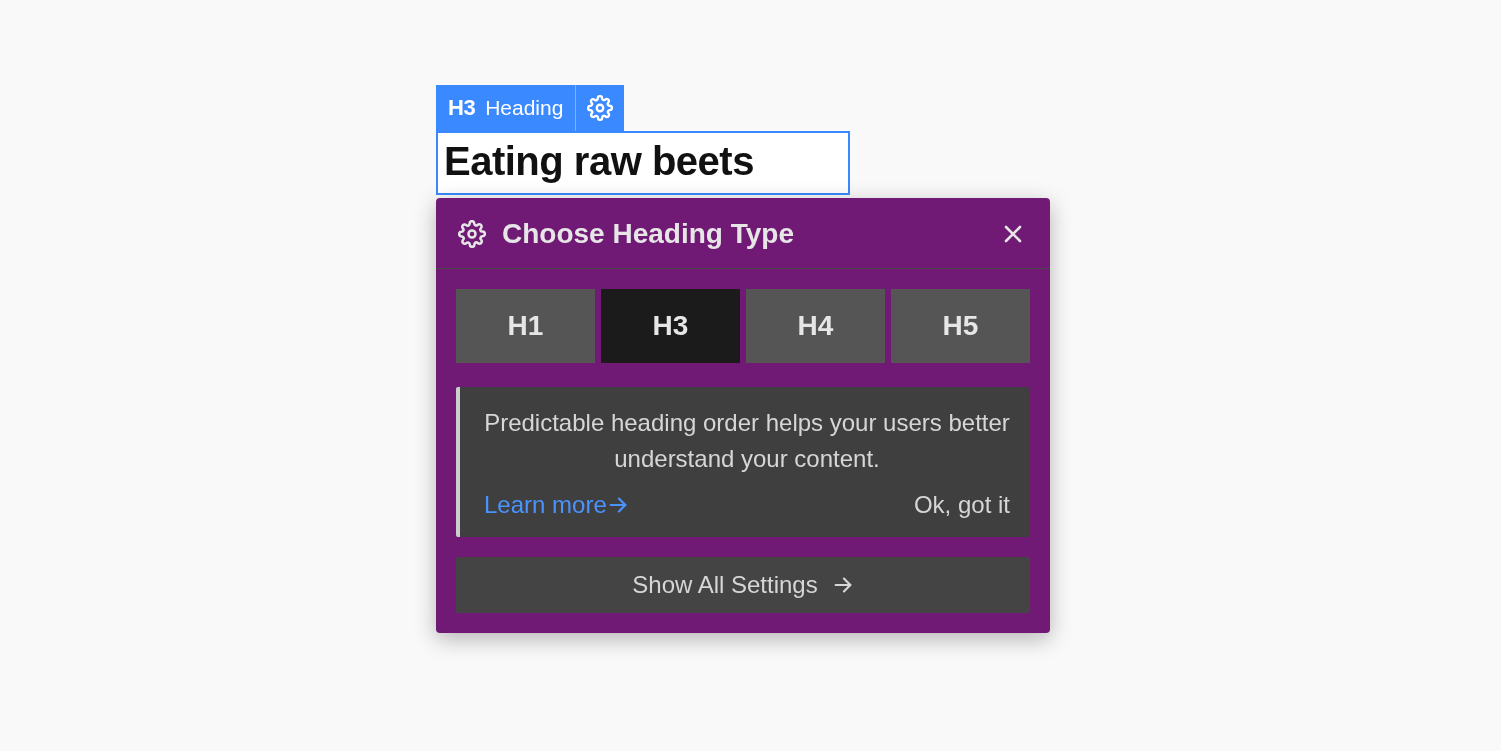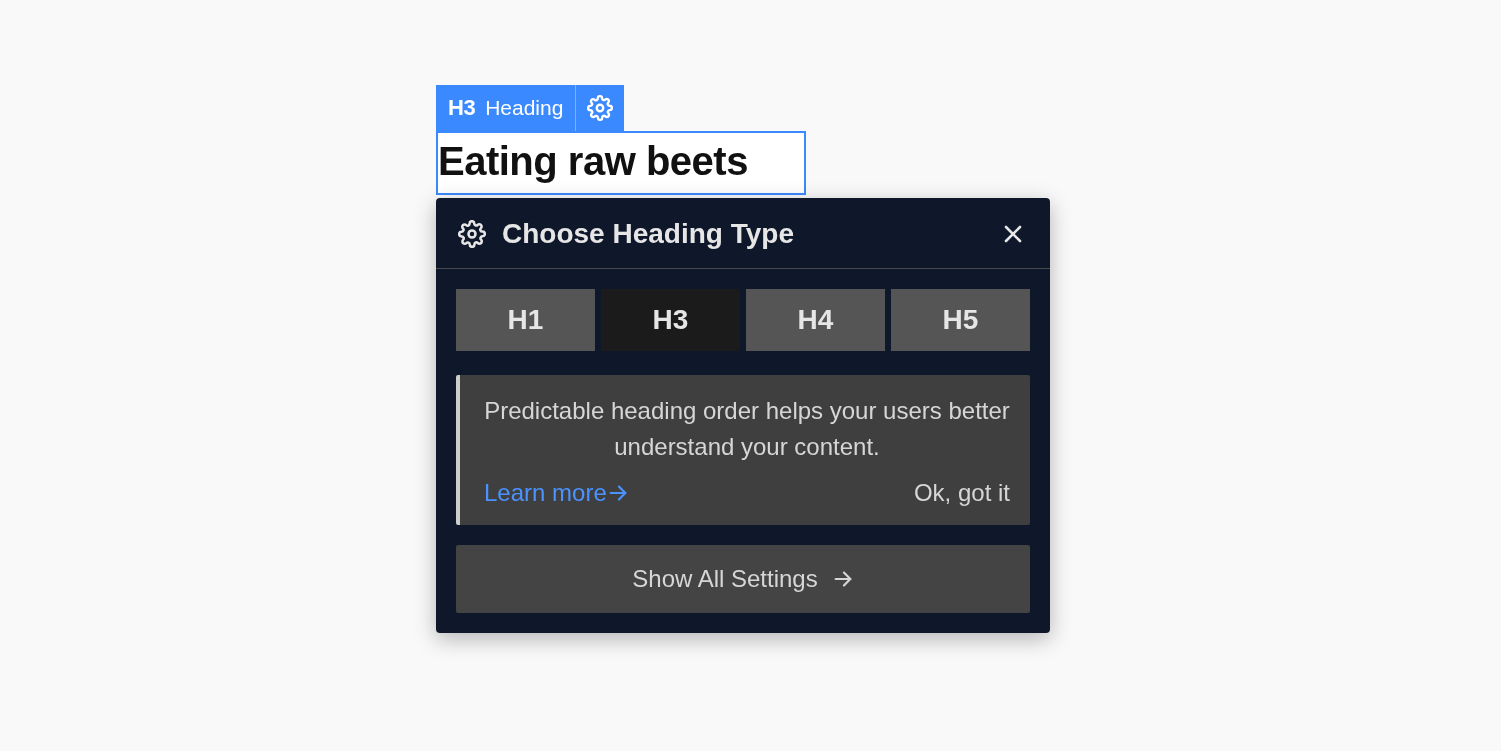--- a/index.html
+++ b/index.html
@@ -42,36 +42,36 @@
   .block-tag-gear {
     display: flex;
     align-items: center;
     justify-content: center;
     width: 48px;
     cursor: pointer;
   }
   .heading-box {
     border: 2px solid #3a89ff;
     background: #ffffff;
-    padding: 6px 10px 10px 0;
-    width: 370px;
+    padding: 6px 10px 10px 6px;
+    width: 414px;
   }
   .heading-text {
     font-size: 40px;
     font-weight: 800;
     color: #111;
     letter-spacing: -0.5px;
     line-height: 1.1;
   }
   .panel {
     position: absolute;
     left: 436px;
     top: 198px;
     width: 614px;
-    background: #0f172a;
+    background: #701a75;
     border-radius: 4px;
     box-shadow: 0 6px 22px rgba(0,0,0,0.28);
     color: #ddd;
   }
   .panel-header {
     display: flex;
     align-items: center;
     padding: 20px 22px 18px 22px;
     gap: 16px;
     border-bottom: 1px solid #4a4a4a;
@@ -93,21 +93,21 @@
   .panel-body {
     padding: 20px;
   }
   .level-row {
     display: flex;
     gap: 6px;
     margin-bottom: 24px;
   }
   .level-btn {
     flex: 1;
-    height: 62px;
+    height: 74px;
     background: #555555;
     color: #e6e6e6;
     font-size: 28px;
     font-weight: 700;
     border: none;
     cursor: pointer;
     display:flex;
     align-items:center;
     justify-content:center;
   }
@@ -140,21 +140,21 @@
     align-items:center;
     gap:0;
   }
   .tip-dismiss {
     color: #d6d6d6;
     cursor: pointer;
   }
   .show-all {
     margin: 0 20px 20px 20px;
     background: #444444;
-    height: 68px;
+    height: 56px;
     display: flex;
     align-items: center;
     justify-content: center;
     gap: 14px;
     font-size: 24px;
     color: #d6d6d6;
     cursor: pointer;
     border-radius: 2px;
   }
   svg { display:block; }

